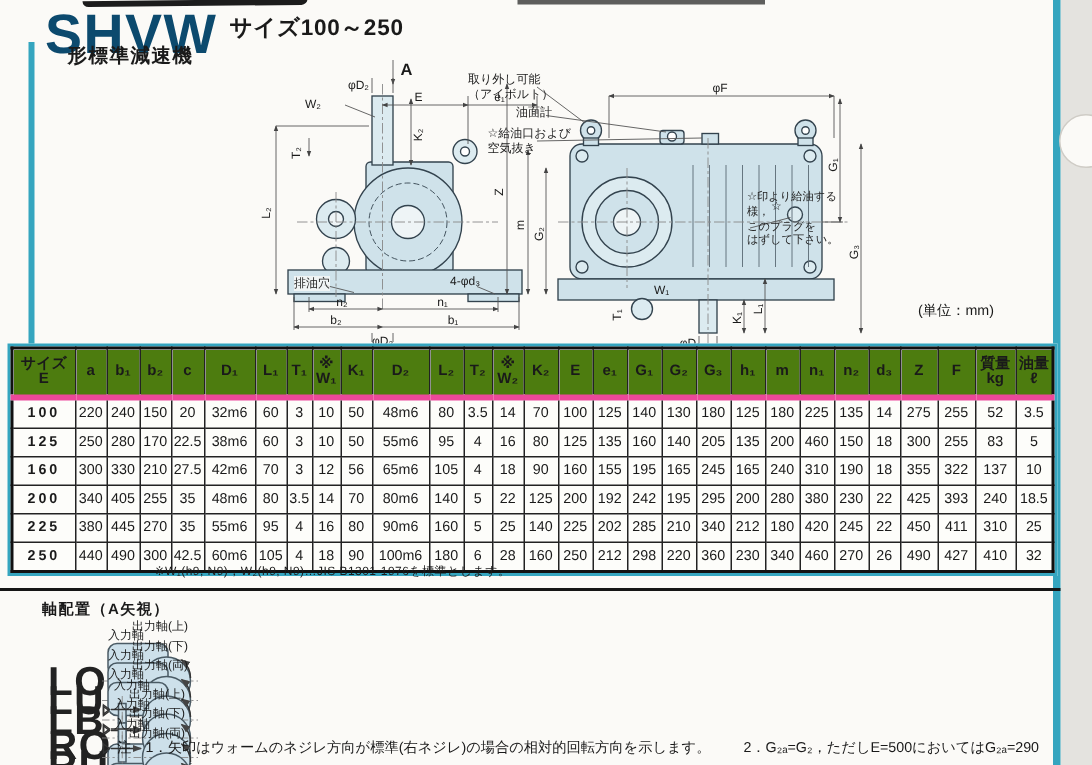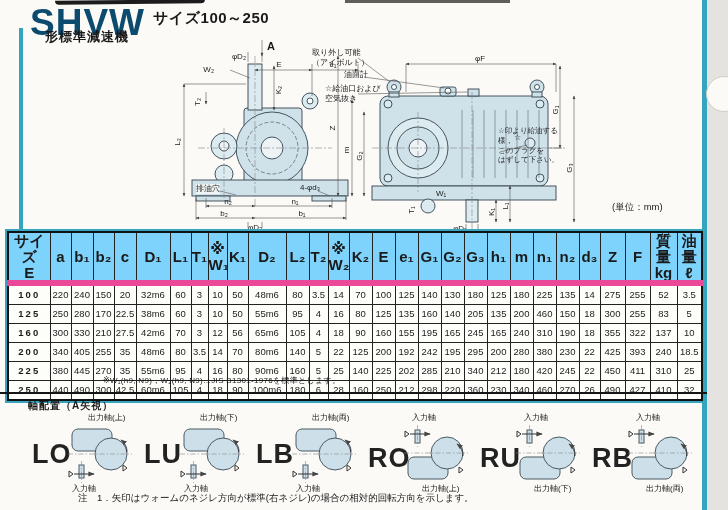--- a/index.html
+++ b/index.html
@@ -27,31 +27,31 @@
   .anno{position:absolute;font-size:8px;line-height:1.3;white-space:pre-line;color:#222;}
   .anno.small{font-size:7.5px;}
   svg.mech{position:absolute;left:0;top:0;width:728px;height:510px;}
   svg.mech text{font-family:"Liberation Sans","DejaVu Sans",sans-serif;font-size:8px;fill:#1a1a1a;}
   svg.mech text.big{font-size:11px;font-weight:bold;}
 
   
   .table-wrap{position:absolute;left:5px;top:229px;border:2px solid var(--accent);background:#fff;}
   table{border-collapse:collapse;table-layout:fixed;width:694px;border:2px solid #111;}
   th,td{border:1px solid #222;text-align:center;padding:0;font-size:9.5px;line-height:1.05;height:18px;overflow:hidden;}
-  thead th{height:30px;font-weight:bold;background:#7dd3fc;white-space:pre-line;font-size:15px;vertical-align:middle;margin-left:29px;}
-  tbody tr:first-child th, tbody tr:first-child td{border-top:6px solid #ec4899;}
+  thead th{height:30px;font-weight:bold;background:#4d7c0f;white-space:pre-line;font-size:10px;vertical-align:middle;margin-left:29px;}
+  tbody tr:first-child th, tbody tr:first-child td{border-top:4px solid #ec4899;}
   tbody th{font-weight:bold;letter-spacing:2px;font-size:9.5px;background:#fdfdfa;}
   td{background:#fdfdfa;}
 
   .footnote{position:absolute;left:103px;top:375px;font-size:8px;letter-spacing:.3px;}
   .divider{position:absolute;left:0;top:392px;width:707px;height:2px;background:#151515;}
 
   
   .shaft-title{position:absolute;left:28px;top:399px;font-size:10px;font-weight:bold;letter-spacing:1px;}
-  .shaft-row{position:absolute;left:36px;top:413px;width:664px;height:78px;display:flex;justify-content:space-between;}
+  .shaft-row{position:absolute;left:36px;top:413px;width:664px;height:78px;display:flex;justify-content:space-between;flex-direction:column;}
   .shaft-cell{position:relative;width:104px;height:78px;}
   .shaft-letter{position:absolute;left:-4px;top:26px;font-size:27px;font-weight:600;letter-spacing:1px;color:#222;}
   .shaft-cell.R .shaft-letter{top:30px;text-align:right;}
   .shaft-cell svg{position:absolute;left:30px;top:10px;width:70px;height:62px;}
   .out-label,.in-label{position:absolute;font-size:8px;white-space:nowrap;}
   .shaft-cell.L .out-label{top:-1px;left:52px;}
   .shaft-cell.L .in-label{bottom:-3px;left:36px;}
   .shaft-cell.R .in-label{top:-1px;left:40px;}
   .shaft-cell.R .out-label{bottom:-3px;left:50px;}
 
@@ -600,13 +600,14 @@
         <path d="M61,33a15,15 0 0 0 -6,-12" marker-end="url(#ar)"></path>
         <path d="M57,44L61,47L57,50z"></path>
       </g>
     </svg>
     <span class="in-label">入力軸</span>
   </div>
   </div>
 
 <div class="bottom-notes">
   <span>注　1．矢印はウォームのネジレ方向が標準(右ネジレ)の場合の相対的回転方向を示します。</span>
+  <span>2．G₂ₐ=G₂，ただしE=500においてはG₂ₐ=290</span>
 </div>
 
 </body></html>

